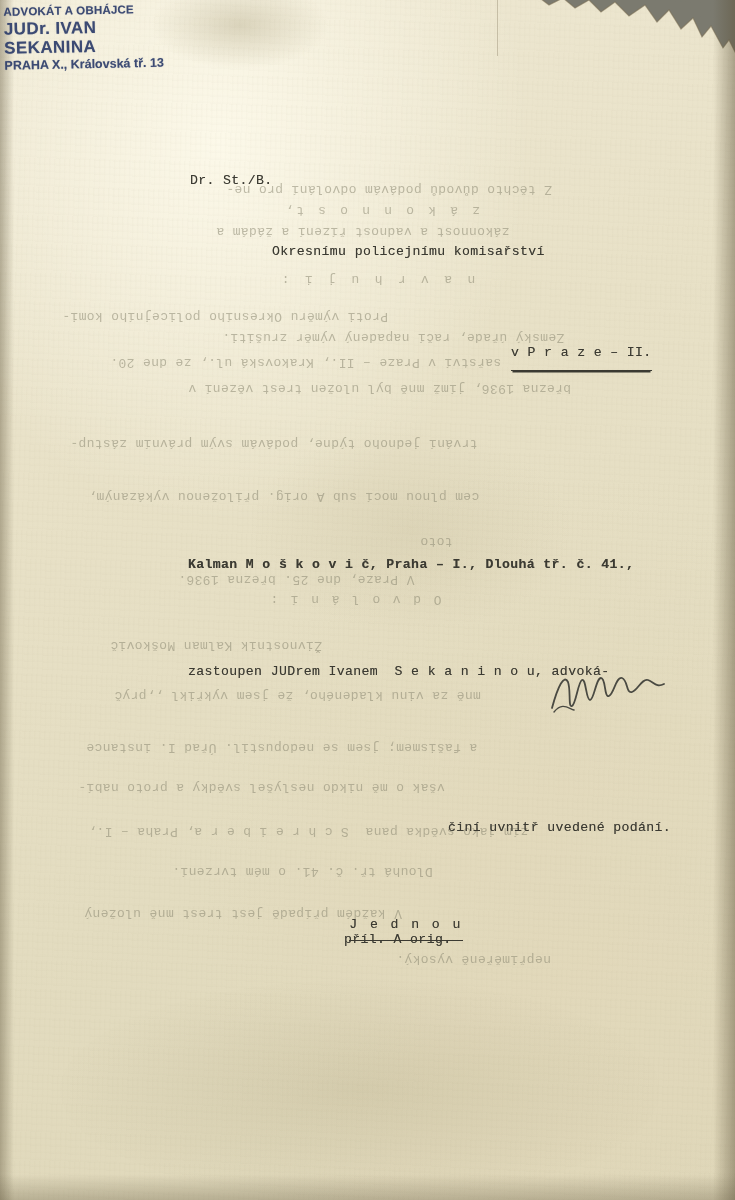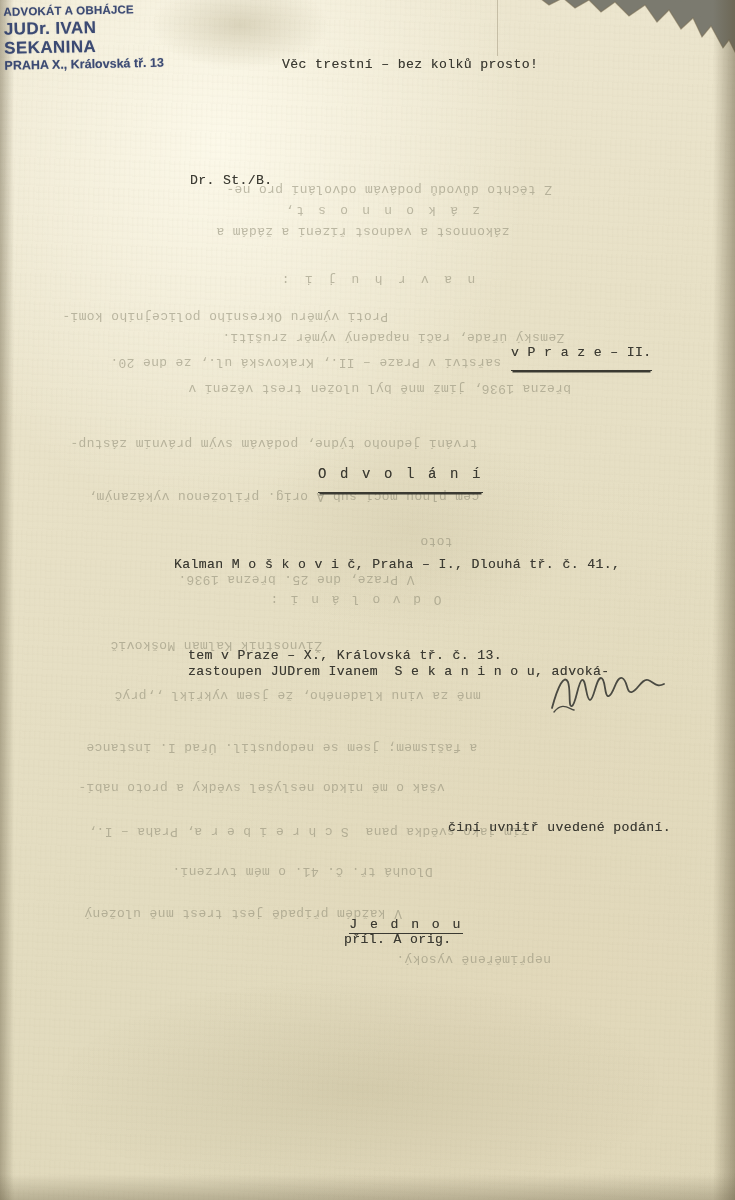--- a/index.html
+++ b/index.html
@@ -83,21 +83,21 @@
   
   .typed {
     position: absolute;
     color: #3b3a32;
     font-size: 13.2px;
     letter-spacing: 0.35px;
     white-space: pre;
     font-family: "Liberation Mono", "DejaVu Sans Mono", monospace;
     text-shadow: 0 0 0.6px rgba(59,58,50,0.5);
   }
-  .underline-txt { border-bottom: 1px solid #3b3a32; padding-bottom: 1px; }
+  .underline-txt { border-bottom: 1px solid #3b3a32; padding-bottom: 8px; }
   .dbl-underline {
     border-bottom: 1px solid #3b3a32;
     box-shadow: 0 3px 0 -1.5px #3b3a32;
     padding-bottom: 10px;
   }
   
   .bleed {
     position: absolute;
     color: #8d8a74;
     opacity: 0.55;
@@ -165,36 +165,32 @@
   <div class="bleed" style="left:172px; top:864px;">Dlouhá tř. č. 41. o mém tvrzení.</div>
   <div class="bleed" style="left:84px; top:906px;">V každém případě jest trest mně uložený</div>
   <div class="bleed" style="left:396px; top:952px;">nepřiměřeně vysoký.</div>
 
   <div id="letterhead">
     <div class="lh1">ADVOKÁT A OBHÁJCE</div>
     <div class="lh2">JUDr. IVAN SEKANINA</div>
     <div class="lh3">PRAHA X., Královská tř. 13</div>
   </div>
 
-  <div class="typed" style="left:282px; top:57px;">Věc trestní – bez kolků prosto!</div>
 
   <div class="typed" style="left:190px; top:161px;margin-top:12px;">Dr. St./B.</div>
 
+  <div class="typed" style="left:272px; top:244px;">Okresnímu policejnímu komisařství</div>
 
   <div class="typed" style="left:478px; top:330px;">
     <span class="dbl-underline">v P r a z e – II.</span>
   </div>
 
-  <div class="typed" style="left:274px; top:450px; letter-spacing:2.6px; font-size:14px;">
-    <span class="dbl-underline">O d v o l á n í</span>
-  </div>
-
-  <div class="typed" style="left:174px; top:557px;">Kalman M o š k o v i č, Praha – I., Dlouhá tř. č. 41.,</div>
+
+  <div class="typed" style="left:188px; top:557px;font-weight:bold;">Kalman M o š k o v i č, Praha – I., Dlouhá tř. č. 41.,</div>
   <div class="typed" style="left:188px; top:620px;margin-top:44px;">zastoupen JUDrem Ivanem  S e k a n i n o u, advoká-</div>
-  <div class="typed" style="left:188px; top:648px;">tem v Praze – X., Královská tř. č. 13.</div>
 
   <div class="typed" style="left:448px; top:820px;text-align:right;">činí uvnitř uvedené podání.</div>
 
   <div class="typed" style="left:308px; top:902px; letter-spacing:2.4px;">
     <span class="underline-txt">J e d n o u</span>
   </div>
   <div class="typed" style="left:308px; top:932px;margin-left:36px;">příl. A orig.</div>
 
   <svg id="signature" viewBox="0 0 120 50">
     <path d="M4,40 C10,18 16,6 20,14 C23,22 20,40 24,38 C28,36 30,14 34,12 C38,10 38,32 42,32 C46,32 48,10 53,10 C58,10 56,30 61,28 C66,26 68,8 74,10 C80,12 78,26 84,24 C90,22 94,10 100,12 C106,14 108,20 116,16" fill="none" stroke="#4a4a42" stroke-width="1.8" stroke-linecap="round"></path>

